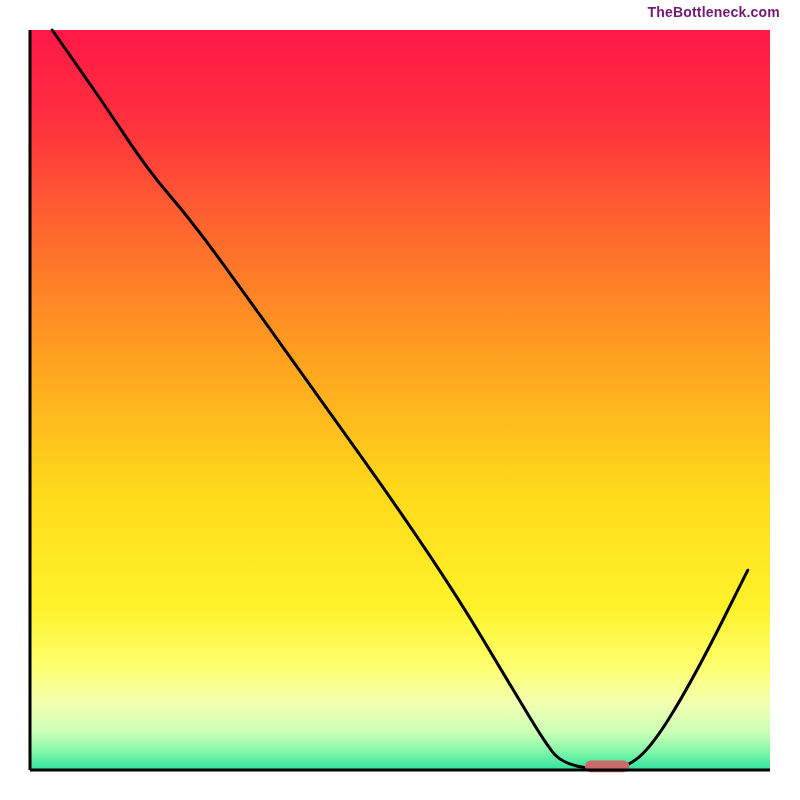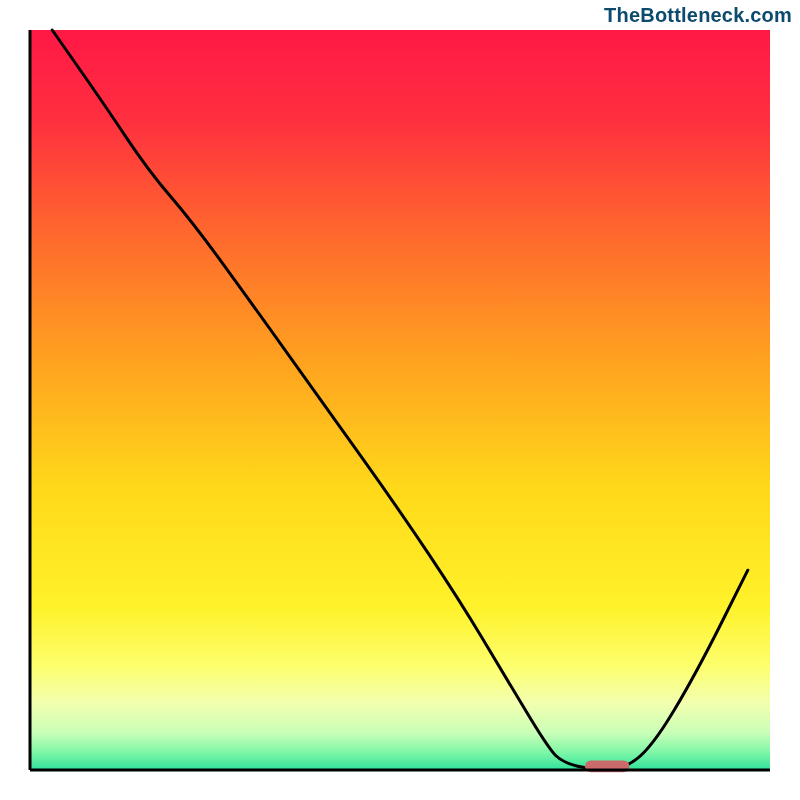--- a/index.html
+++ b/index.html
@@ -11,24 +11,24 @@
     font-family: Arial, Helvetica, sans-serif;
   }
   .container {
     position: relative;
     width: 800px;
     height: 800px;
   }
   .watermark {
     position: absolute;
     top: 4px;
-    right: 8px;
-    font-size: 20px;
+    right: 20px;
+    font-size: 14px;
     font-weight: 600;
-    color: #0c4a6e;
+    color: #701a75;
     letter-spacing: 0.2px;
     z-index: 10;
   }
   svg.chart {
     position: absolute;
     top: 0;
     left: 0;
   }
 </style>
 </head>

